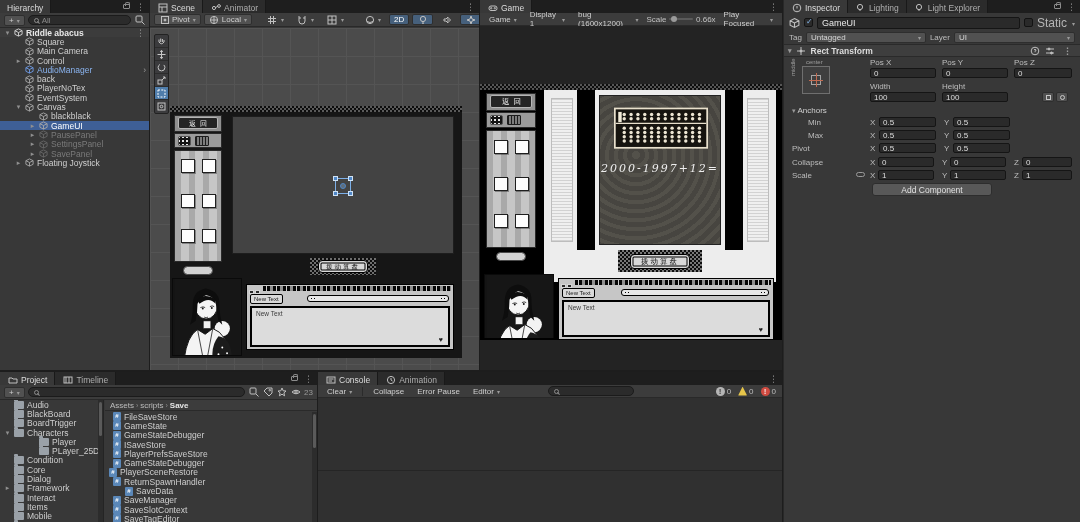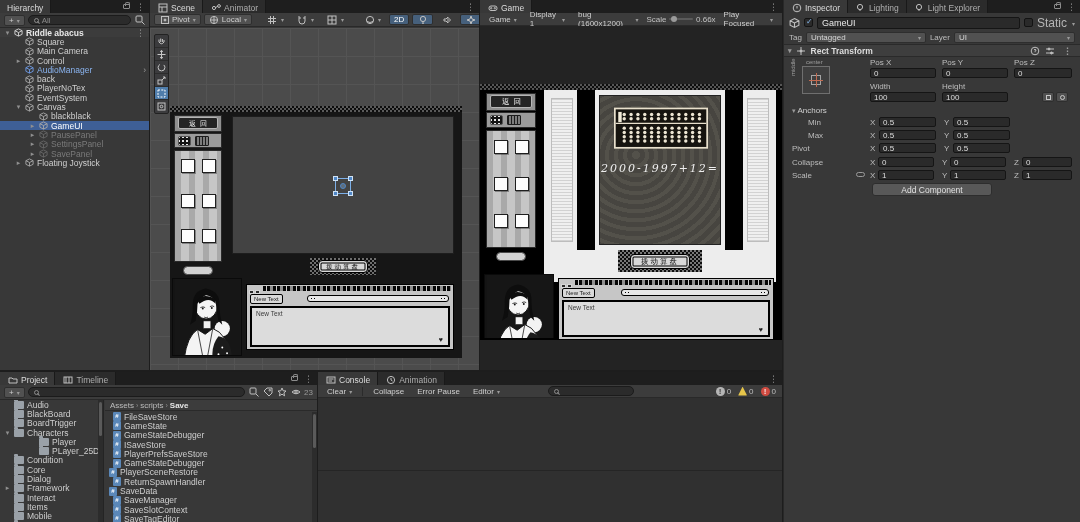--- a/index.html
+++ b/index.html
@@ -990,21 +990,21 @@
             <span>GameStateDebugger</span>
           </div>
             <div class="row" style="">
             <span class="scripticon">#</span>
             <span>PlayerSceneRestore</span>
           </div>
             <div class="row" style="padding-left:8px;">
             <span class="scripticon">#</span>
             <span>ReturnSpawnHandler</span>
           </div>
-            <div class="row" style="padding-left:4px;">
+            <div class="row" style="padding-left:20px;">
             <span class="scripticon">#</span>
             <span>SaveData</span>
           </div>
             <div class="row" style="padding-left:8px;">
             <span class="scripticon">#</span>
             <span>SaveManager</span>
           </div>
             <div class="row" style="padding-left:8px;">
             <span class="scripticon">#</span>
             <span>SaveSlotContext</span>

